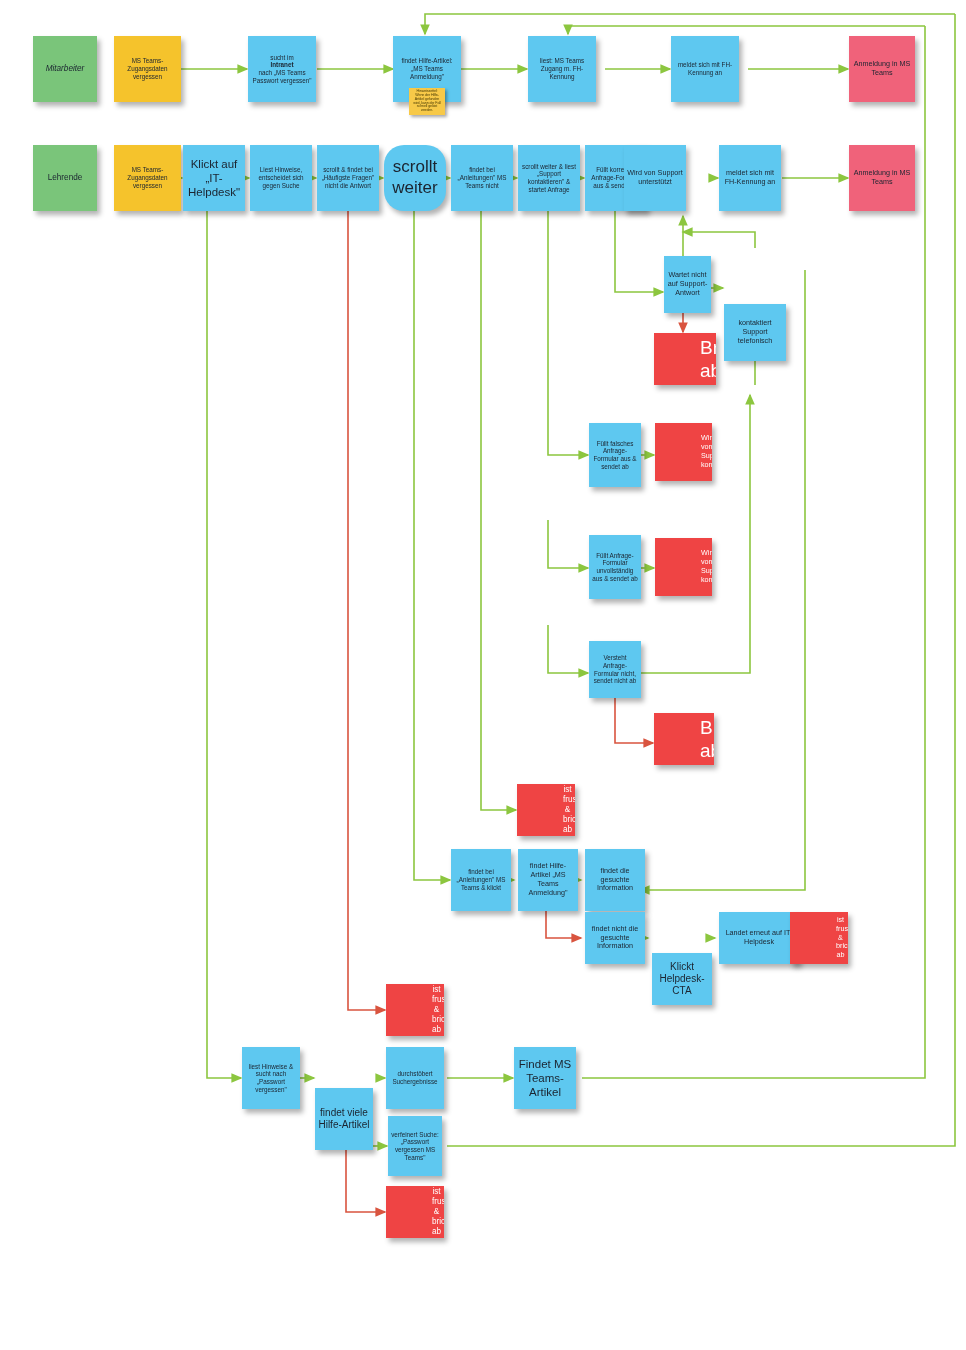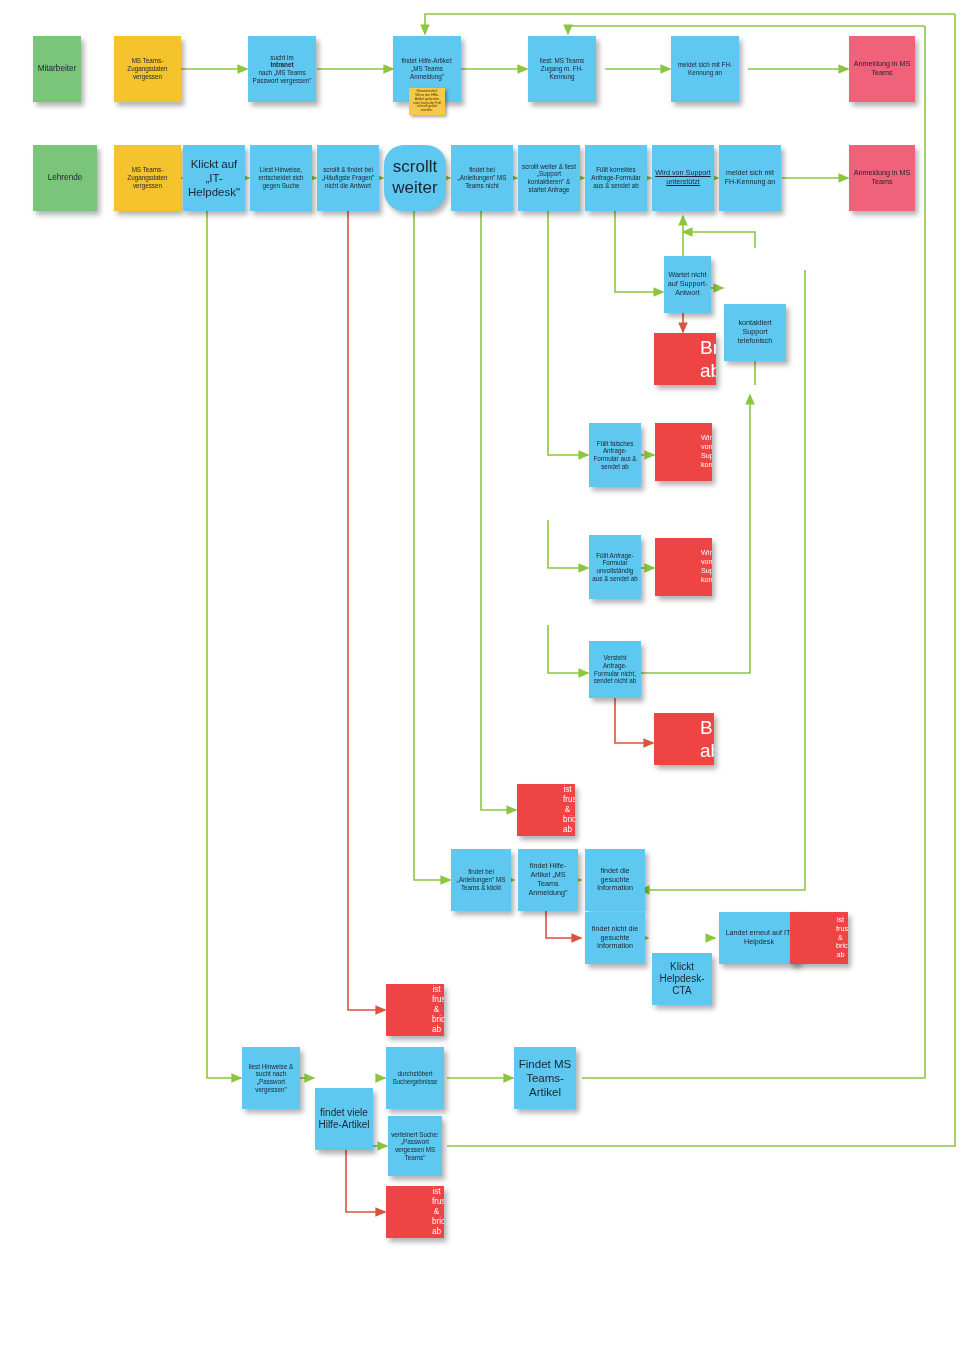--- a/index.html
+++ b/index.html
@@ -102,21 +102,21 @@
   </g>
   <g fill="none" stroke="#d9543f" stroke-width="1.6" marker-end="url(#ar)">
     <path d="M683,312 L683,332"></path>
     <path d="M615,697 L615,743 L653,743"></path>
     <path d="M546,908 L546,938 L581,938"></path>
     <path d="M348,208 L348,1010 L385,1010"></path>
     <path d="M346,1098 L346,1212 L385,1212"></path>
   </g>
 </svg>
 
-<div class="node green fs9" style="left:33px;top:36px;width:48px;height:66px;">
+<div class="node green fs9" style="left:33px;top:36px;width:64px;height:66px;font-style:italic;">
   <span>Mitarbeiter</span>
     </div>
 
 <div class="node yellow fs7" style="left:114px;top:36px;width:67px;height:66px;">
   <span>MS Teams-Zugangsdaten vergessen</span>
     </div>
 
 <div class="node blue fs7" style="left:248px;top:36px;width:68px;height:66px;">
   <span><span>sucht im </span><b>Intranet</b><span> nach „MS Teams Passwort vergessen"</span></span>
     </div>
@@ -170,21 +170,21 @@
     </div>
 
 <div class="node blue fs7" style="left:518px;top:145px;width:62px;height:66px;">
   <span>scrollt weiter &amp; liest „Support kontaktieren" &amp; startet Anfrage</span>
     </div>
 
 <div class="node blue fs7" style="left:585px;top:145px;width:62px;height:66px;">
   <span>Füllt korrektes Anfrage-Formular aus &amp; sendet ab</span>
     </div>
 
-<div class="node blue fs8" style="left:652px;top:145px;width:62px;height:66px;text-decoration:underline;">
+<div class="node blue fs8" style="left:624px;top:145px;width:62px;height:66px;">
   <span>Wird von Support unterstützt</span>
     </div>
 
 <div class="node blue fs8" style="left:719px;top:145px;width:62px;height:66px;">
   <span>meldet sich mit FH-Kennung an</span>
     </div>
 
 <div class="node red fs8" style="left:849px;top:145px;width:66px;height:66px;">
   <span>Anmeldung in MS Teams</span>
     </div>

